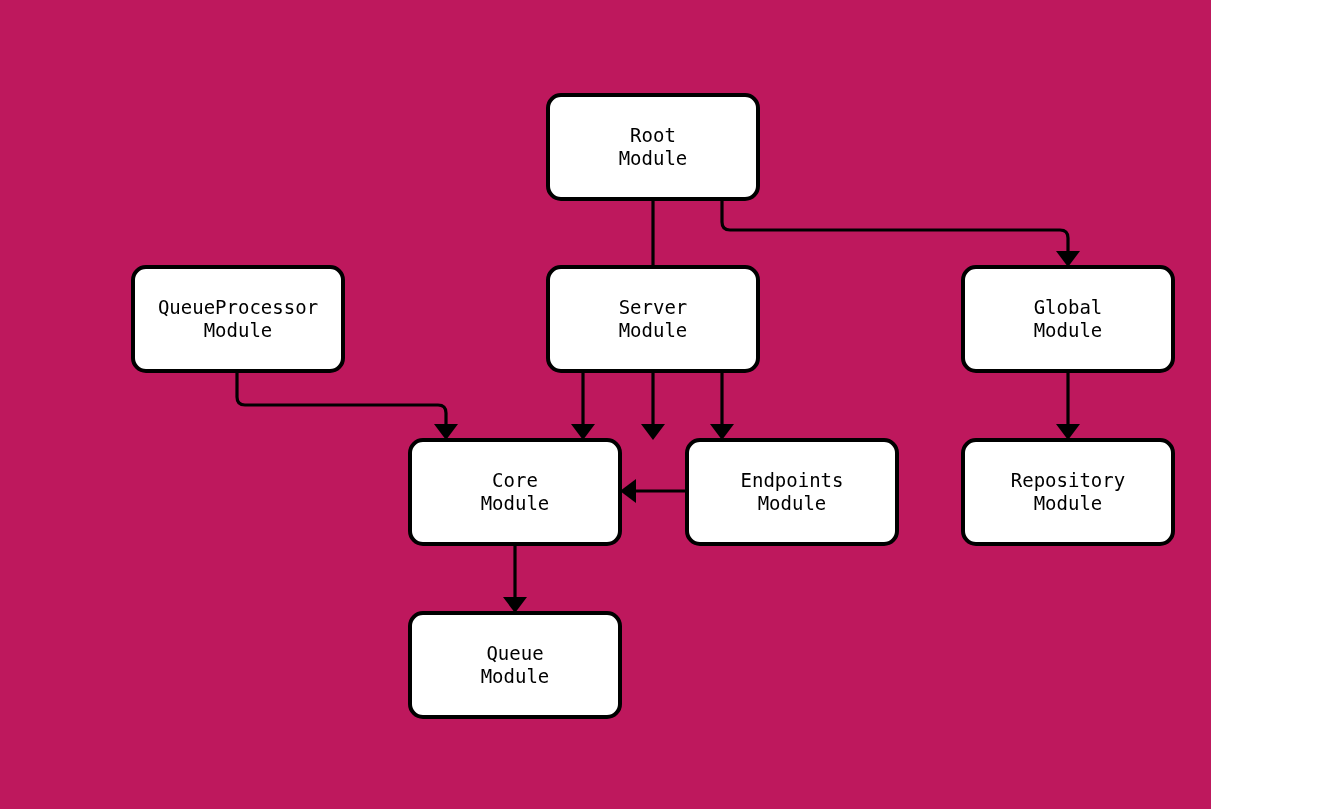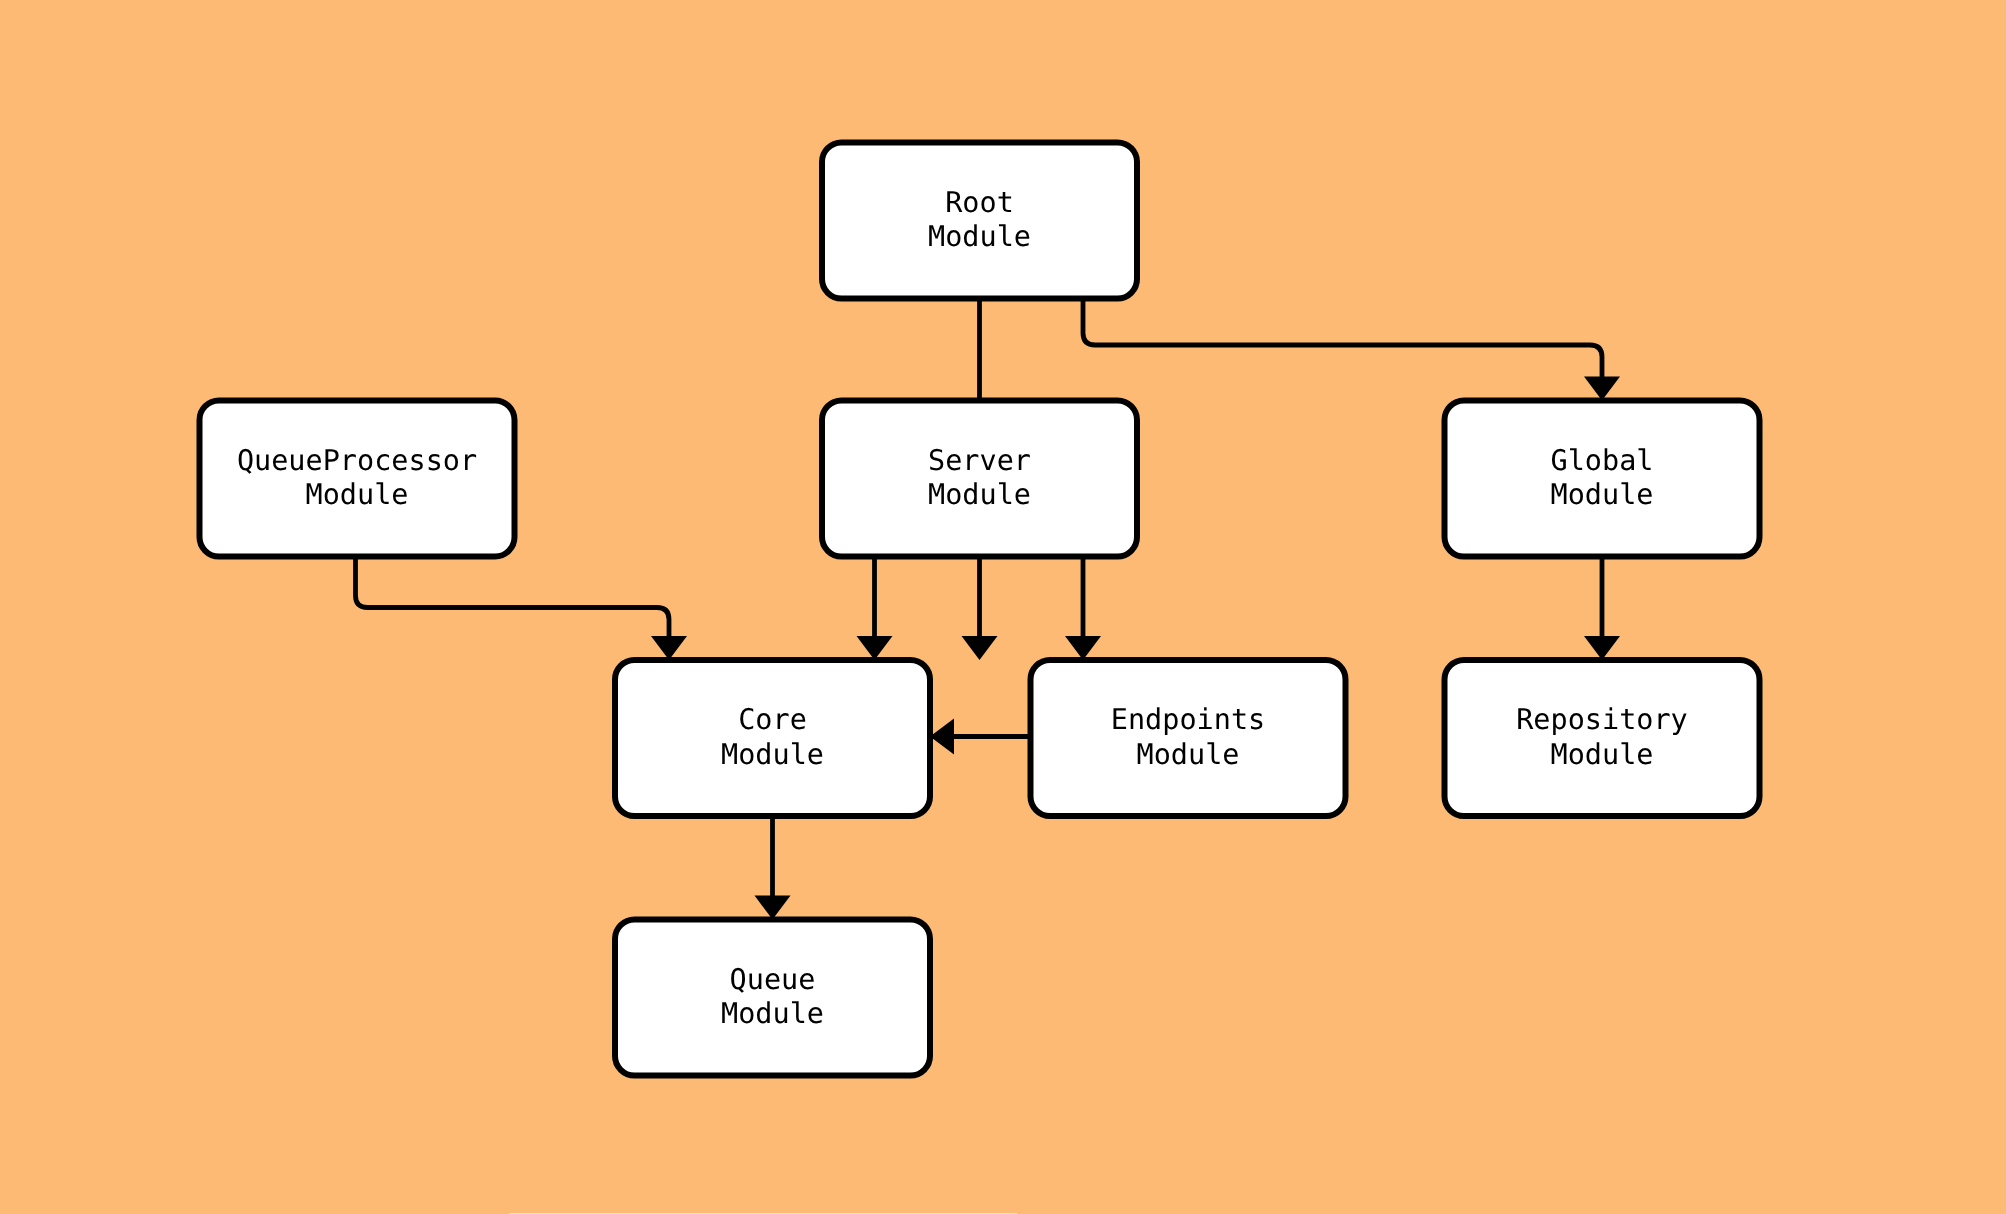--- a/index.html
+++ b/index.html
@@ -8,23 +8,23 @@
     background: #ffffff;
   }
   body {
     width: 1337px;
     height: 809px;
     font-family: "DejaVu Sans Mono", "Liberation Mono", monospace;
     overflow: hidden;
   }
   #diagram-root {
     position: relative;
-    width: 1337px;
+    width: 1211px;
     height: 809px;
-    background: #fdba74;
+    background: #be185d;
     text-align: right;
   }
   svg#module-graph {
     display: block;
     width: 1337px;
     height: 809px;
   }
   .node-box {
     fill: #ffffff;
     stroke: #000000;

